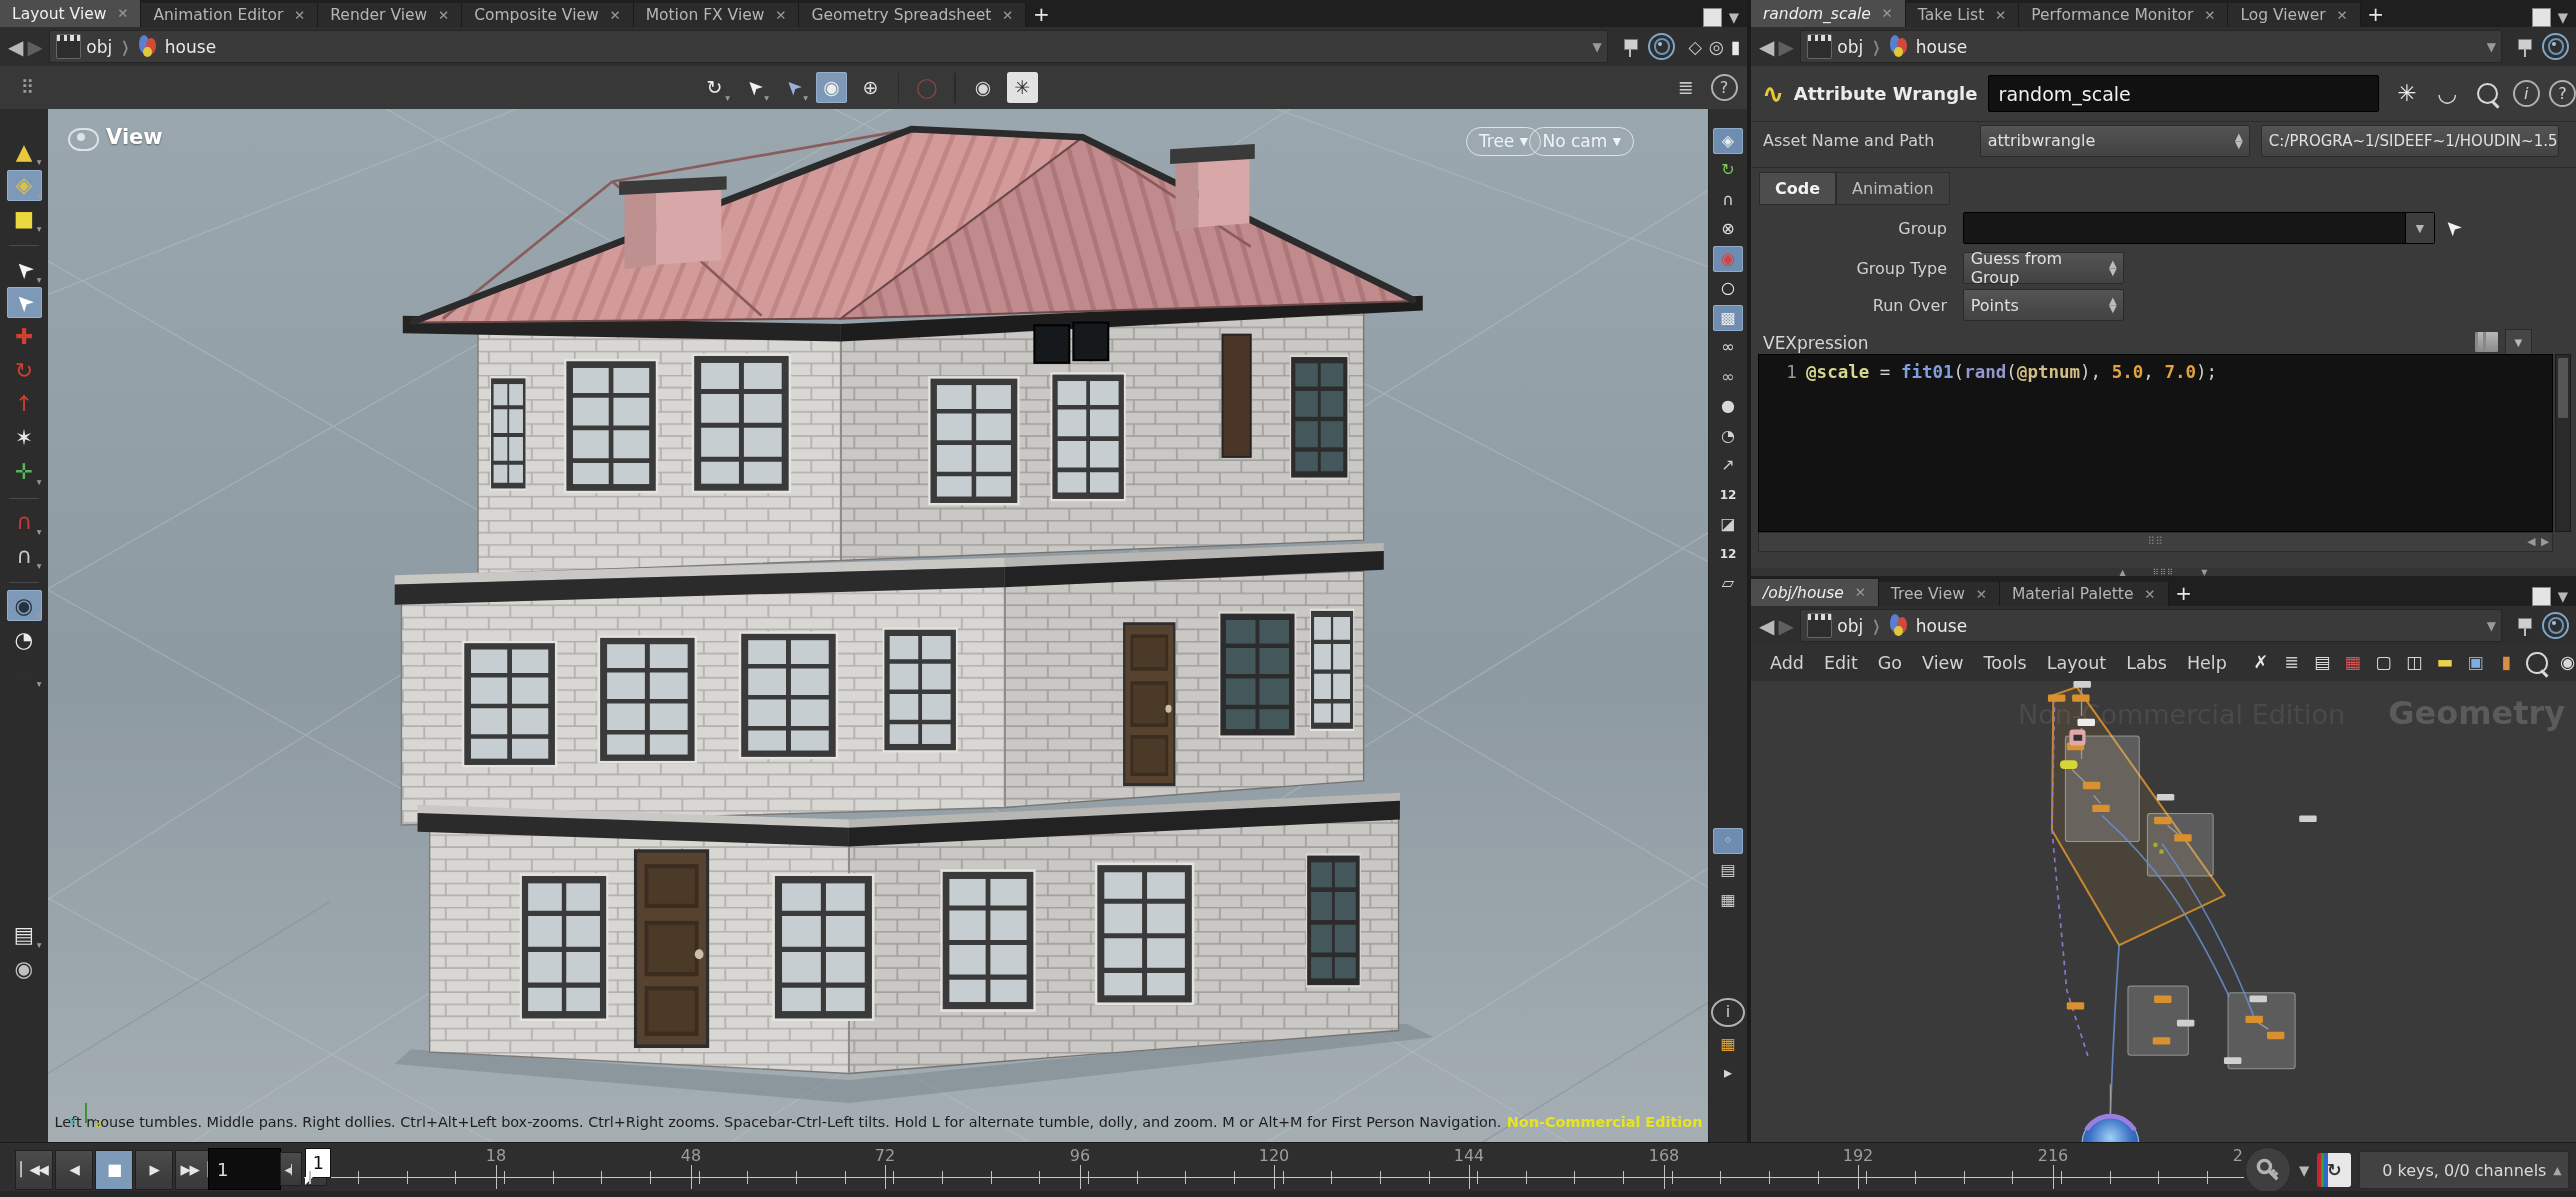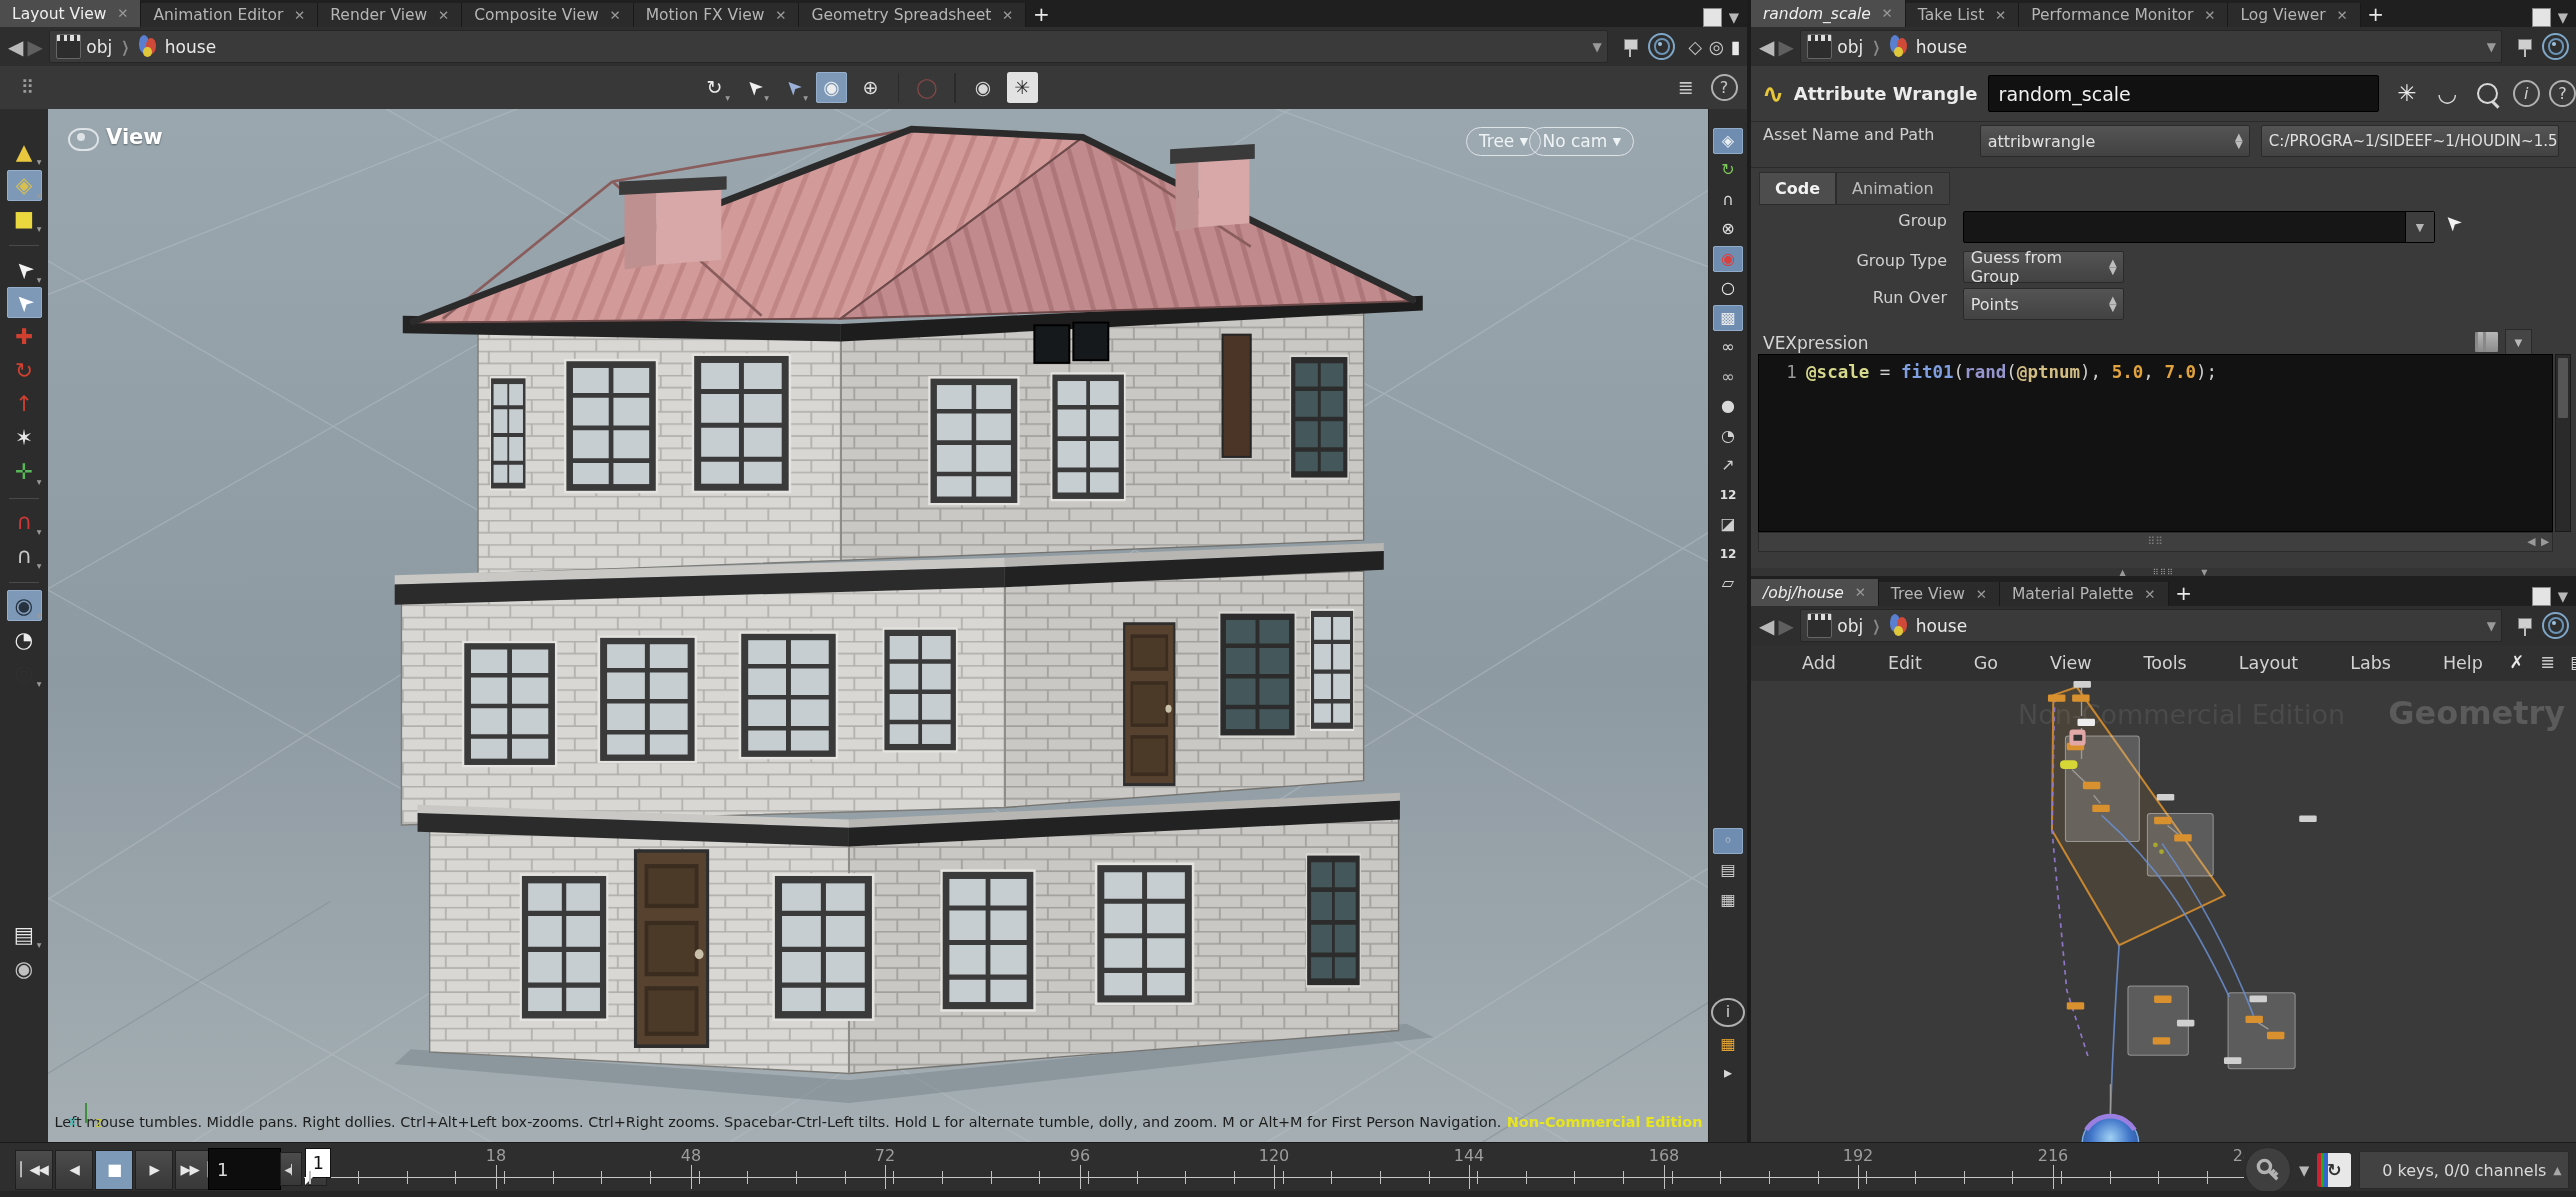--- a/index.html
+++ b/index.html
@@ -86,21 +86,21 @@
   .axisgizmo .xlab{position:absolute;left:10.8px;bottom:4px;color:#39c4bc;font-size:13.4px;}
   .axisgizmo .zlab{position:absolute;left:38px;bottom:2.7px;color:#c4c439;font-size:13.4px;}
 
   
   .params{position:absolute;left:0;right:0;top:66px;height:502px;background:#3a3a3a;}
   .phead{position:absolute;left:0;right:0;top:0;height:55px;display:flex;align-items:center;border-bottom:1.3px solid #2a2a2a;}
   .phead .nodeglyph{font-size:27px;color:#e8c838;margin-left:10.8px;font-weight:bold;}
   .phead .ntype{font-size:18px;font-weight:bold;color:#ececec;margin-left:9.4px;white-space:nowrap;}
   .phead .nname{margin-left:10.8px;width:464px;height:35px;background:#111;border:0.7px solid #000;border-radius:2px;color:#f0f0f0;font-size:19px;display:flex;align-items:center;padding-left:9.4px;}
   .phead-icons{display:flex;align-items:center;gap:9.4px;margin-left:12px;color:#d8d8d8;}
-  .prow{position:absolute;left:0;right:0;display:flex;align-items:flex-start;}
+  .prow{position:absolute;left:0;right:0;display:flex;align-items:center;}
   .plabel{width:196px;text-align:right;color:#cfcfcf;font-size:16px;flex:none;padding-right:0;}
   .asset-row{top:59px;height:31px;}
   .asset-row .plabel{width:202px;text-align:left;padding-left:12px;}
   .combo{height:30px;background:linear-gradient(#545454,#424242);border:0.7px solid #2a2a2a;border-radius:2px;color:#e0e0e0;font-size:16px;display:flex;align-items:center;padding:0 6.7px;position:relative;}
   .combo .spin{margin-left:auto;color:#bdbdbd;font-size:10px;line-height:.8;display:flex;flex-direction:column;padding-left:8px;}
   .sepline{position:absolute;left:0;right:0;top:101px;height:1.3px;background:#2a2a2a;}
   .ptabs{position:absolute;left:8px;top:106px;display:flex;}
   .ptab{height:31px;padding:0 15px;display:flex;align-items:center;font-size:16px;background:#3f3f3f;border:0.7px solid #2c2c2c;color:#bdbdbd;}
   .ptab.active{background:#4d4d4d;color:#f2f2f2;font-weight:bold;}
   .group-row{top:145px;height:34px;}
@@ -124,21 +124,21 @@
   .posbar{position:absolute;left:5.4px;right:20px;top:449px;height:35px;border:2px solid #d9d9d9;display:flex;background:#3a3a3a;}
   .posbar .cell-empty{flex:1;}
   .posbar .cell-pos{width:141px;border-left:2px solid #d9d9d9;display:flex;align-items:center;justify-content:center;color:#ececec;font-size:16px;white-space:nowrap;}
   .hsplitter{position:absolute;left:0;right:0;top:568px;height:8.7px;background:#343434;display:flex;align-items:center;justify-content:center;gap:27px;color:#9a9a9a;font-size:8px;}
 
   
   .network{position:absolute;left:0;right:0;top:576px;bottom:0;}
   .net-tabbar{position:absolute;left:0;right:0;top:0;height:30px;background:#1f1f1f;display:flex;align-items:flex-end;}
   .net-pathbar{position:absolute;left:0;right:0;top:30px;height:39px;background:#2e2e2e;display:flex;align-items:center;border-bottom:0.7px solid #1d1d1d;}
   .menubar{position:absolute;left:0;right:0;top:69px;height:36px;background:#303030;border-bottom:0.7px solid #1c1c1c;display:flex;align-items:center;padding-left:19px;gap:0;}
-  .menu-item{color:#d2d2d2;font-size:17.5px;margin-right:20px;margin-left:32px;}
+  .menu-item{color:#d2d2d2;font-size:17.5px;margin-right:20px;}
   .net-icons{display:flex;align-items:center;gap:2.7px;margin-left:auto;padding-right:5.4px;}
   .net-icons .icon{width:28px;height:28px;font-size:17.5px;}
   .netcanvas{position:absolute;left:0;right:0;top:105px;bottom:0;background:#3a3a3a;overflow:hidden;}
   .net-wm{position:absolute;left:267px;top:17.5px;font-size:27px;color:#4a4a4a;white-space:nowrap;}
   .net-ctx{position:absolute;right:10.8px;top:13.4px;font-size:32px;font-weight:bold;color:#5b5b5b;}
   .netgraph{position:absolute;left:0;top:0;width:100%;height:100%;}
 
   
   .playbar{position:absolute;left:0;top:1142px;width:2576px;height:55px;background:#2e2e2e;border-top:1.3px solid #1a1a1a;}
   .playbar .strip{position:absolute;left:0;right:0;bottom:0;height:6.7px;background:#262626;}

